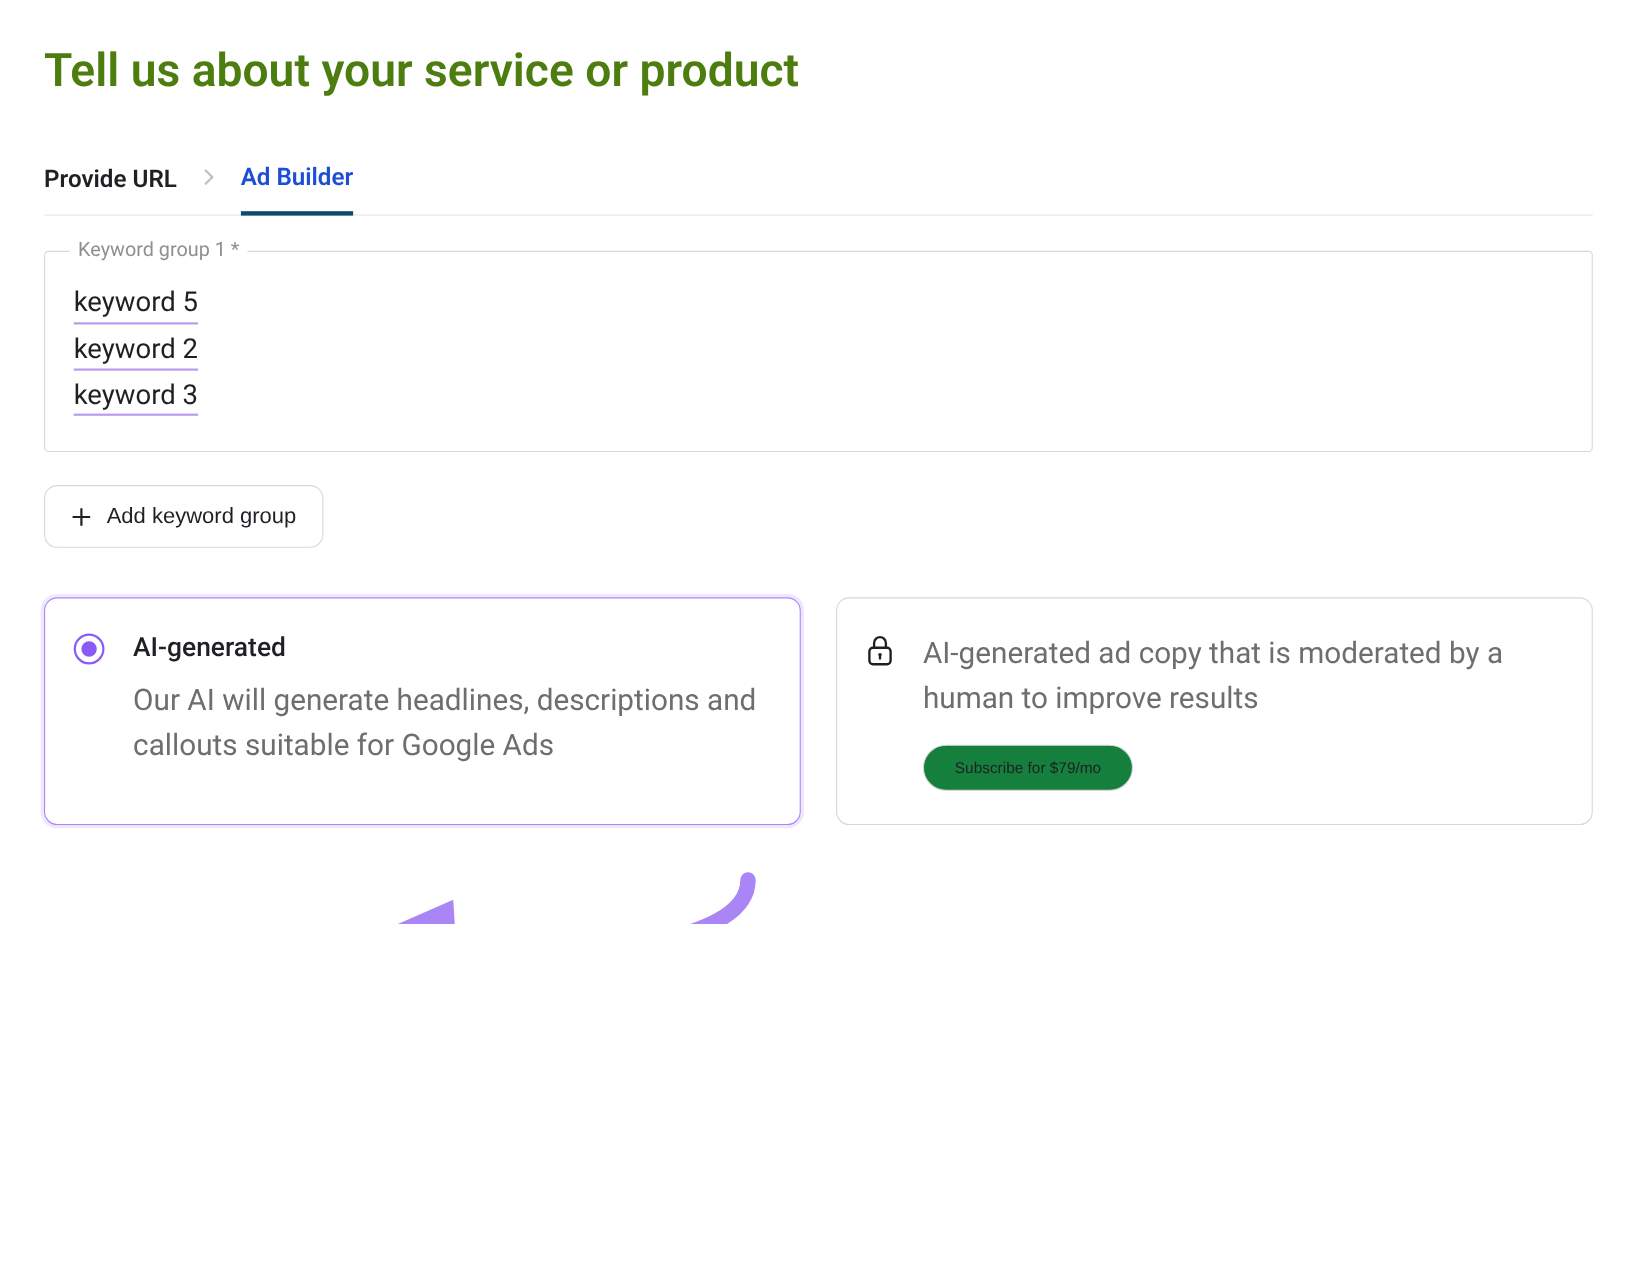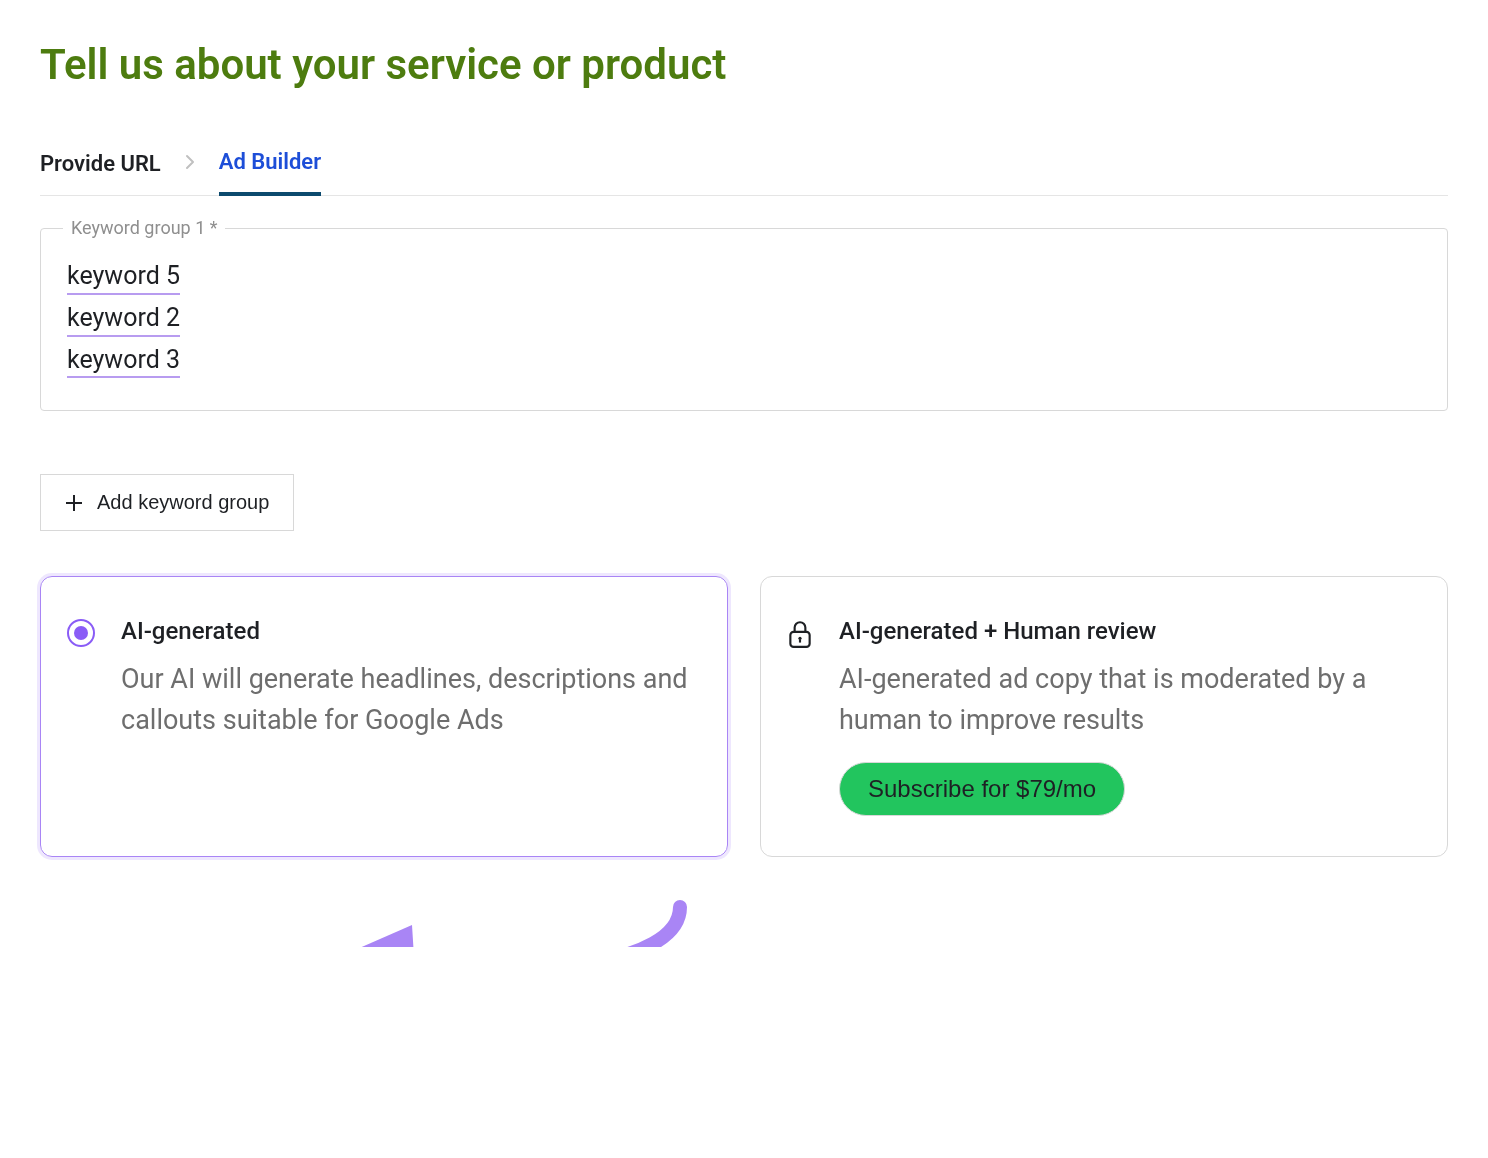--- a/index.html
+++ b/index.html
@@ -69,46 +69,45 @@
       line-height: 1.35;
     }
     .keyword-row {
       display: block;
     }
     .add-keyword-btn {
       display: inline-flex;
       align-items: center;
       gap: 14px;
       border: 1px solid #d8d8d8;
-      border-radius: 0;
+      border-radius: 12px;
       background: #ffffff;
       padding: 16px 24px;
       font-size: 20px;
       color: #1e2024;
       cursor: pointer;
       margin-bottom: 45px;
-      margin-top: 33px;
     }
     .plus-icon {
       width: 18px;
       height: 18px;
       stroke: #1e2024;
       stroke-width: 2;
       fill: none;
     }
     .options-grid {
       display: grid;
       grid-template-columns: 1fr 1fr;
       gap: 32px;
       margin-bottom: 50px;
     }
     .option-card {
       border: 1px solid #d8d8d8;
       border-radius: 12px;
-      padding: 40px 26px;
+      padding: 30px 26px;
       display: flex;
       gap: 26px;
       cursor: pointer;
       justify-content: space-between;
     }
     .option-card.selected {
       border: 1px solid #a985f5;
       box-shadow: 0 0 0 3px rgba(138,92,246,0.15);
     }
     .radio-outer {
@@ -142,23 +141,23 @@
     }
     .option-desc {
       font-size: 27px;
       color: #6e6e6e;
       line-height: 1.5;
     }
     .subscribe-btn {
       display: inline-block;
       border: 1px solid #d8d8d8;
       border-radius: 28px;
-      background: #22c55e;
+      background: #15803d;
       padding: 12px 28px;
-      font-size: 24px;
+      font-size: 14px;
       color: #1e2024;
       cursor: pointer;
       margin-top: 22px;
     }
     .generate-btn {
       display: inline-flex;
       align-items: center;
       gap: 16px;
       background: #a985f5;
       color: #ffffff;
@@ -227,21 +226,20 @@
   </div>
 
   <div class="option-card">
     <svg class="lock-icon" viewBox="0 0 24 28" fill="none">
       <rect x="3" y="12" width="18" height="14" rx="3" stroke="#1e2024" stroke-width="2"></rect>
       <path d="M7 12 V8 a5 5 0 0 1 10 0 V12" stroke="#1e2024" stroke-width="2" fill="none"></path>
       <circle cx="12" cy="18" r="1.5" fill="#1e2024"></circle>
       <line x1="12" y1="19" x2="12" y2="22" stroke="#1e2024" stroke-width="2"></line>
     </svg>
     <div>
-      <div class="option-title">AI-generated + Human review</div>
       <div class="option-desc">AI-generated ad copy that is moderated by a human to improve results</div>
       <button class="subscribe-btn">Subscribe for $79/mo</button>
     </div>
   </div>
 </div>
 
 <div class="bottom-row">
 
   <svg class="arrow-annotation" width="380" height="120" viewBox="0 0 380 120" style="left:280px; top:-20px;">
     <path d="M360 20 C 360 80, 200 95, 70 70" stroke="#a985f5" stroke-width="14" fill="none" stroke-linecap="round"></path>

